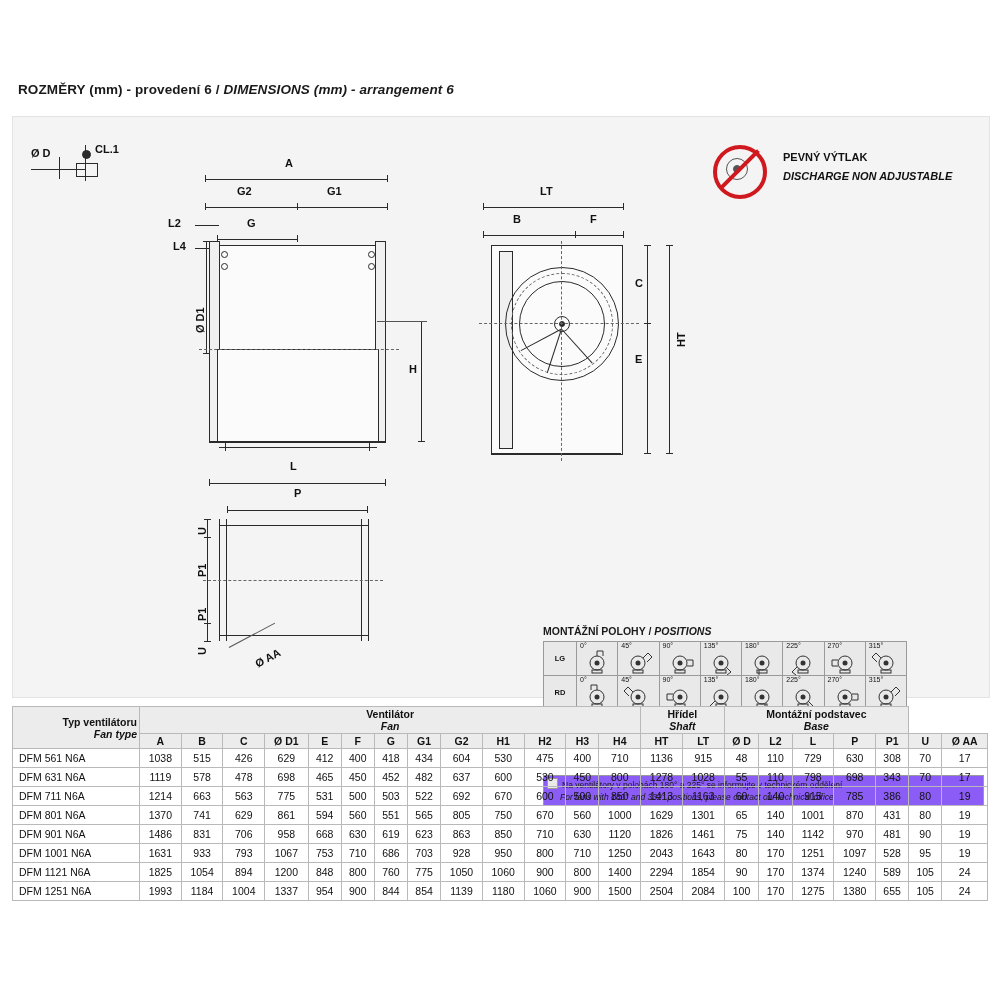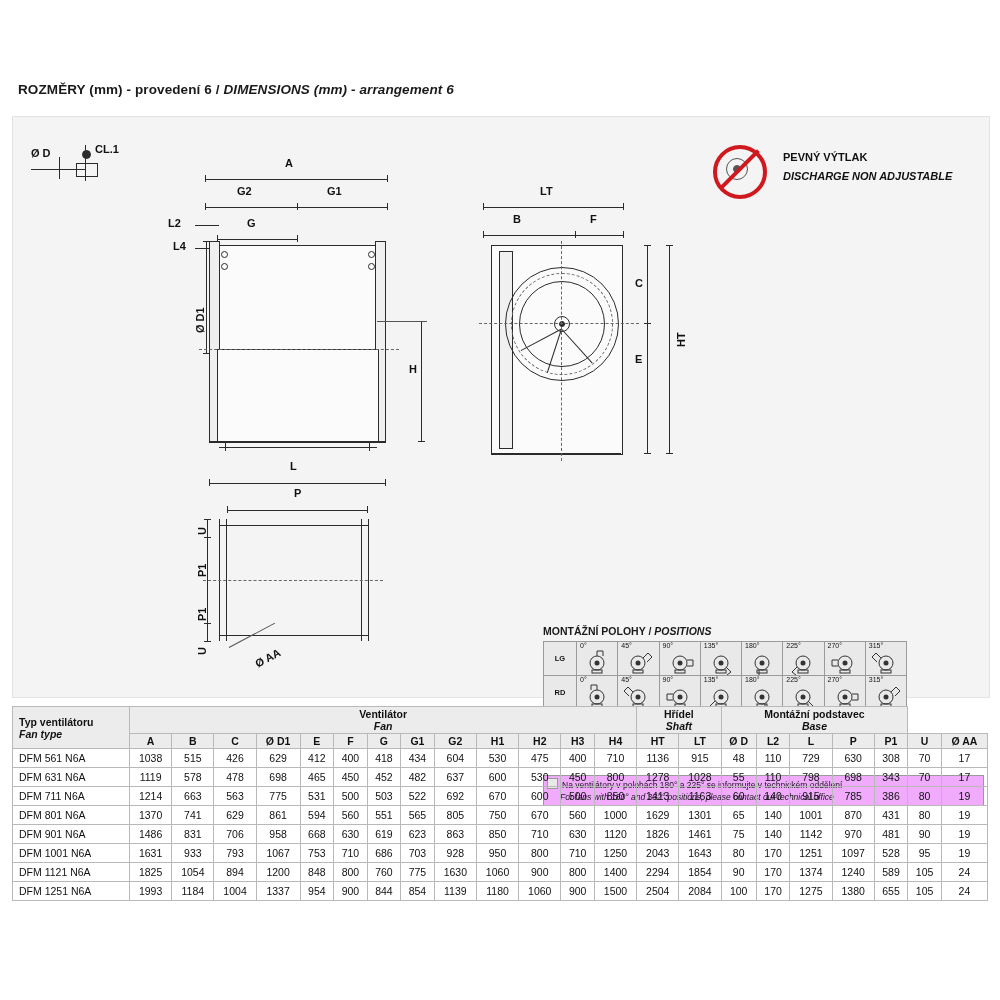--- a/index.html
+++ b/index.html
@@ -40,21 +40,21 @@
   
   .pospanel{position:absolute;left:530px;top:508px;width:444px;height:175px;}
   .pos-title{font-size:10.5px;font-weight:bold;}
   .pos-title .i{font-style:italic;font-weight:bold;}
   .postable{position:absolute;left:0;top:16px;width:364px;border-collapse:collapse;background:#e9e9e9;}
   .postable td{border:1px solid #9a9a9a;font-size:7.5px;text-align:center;vertical-align:middle;color:#111;padding:0;}
   .deg{font-size:7px;display:block;text-align:left;padding-left:3px;}
   .fanicon{width:30px;height:26px;display:block;margin:0 auto;}
   .rowlbl{width:32px;font-size:8px;font-weight:bold;}
   .hrow td{height:13px;font-size:8px;font-weight:bold;background:#e0e0e0;}
-  .posnote{position:absolute;left:0;top:150px;width:441px;border:1px solid #9a9a9a;background:#f0abfc;font-size:8.5px;line-height:11.5px;padding:2px 3px;box-sizing:border-box;}
+  .posnote{position:absolute;left:0;top:150px;width:441px;border:1px solid #9a9a9a;background:#8b5cf6;font-size:8.5px;line-height:11.5px;padding:2px 3px;box-sizing:border-box;}
   .posnote .i{font-style:italic;}
   .posnote .sq{display:inline-block;width:9px;height:9px;border:1px solid #9a9a9a;background:#e9e9e9;margin-right:4px;vertical-align:-1px;}
 
   
   table.data{position:absolute;left:12px;top:706px;width:976px;border-collapse:collapse;}
   table.data td,table.data th{border:1px solid #b9b9b9;font-size:10.5px;text-align:center;padding:1px 2px;color:#111;}
   table.data thead td{background:#ececec;font-weight:bold;}
   table.data td.typ{text-align:left;padding-left:6px;font-size:10.5px;}
   table.data tbody td{height:16px;}
 </style>
@@ -378,21 +378,21 @@
         <span class="sq"></span><span>Na ventilátory v polohách 180° a 225° se informujte v technickém oddělení</span><br>
         <span class="i" style="padding-left:13px;display:inline-block;">For fans with 180° and 332° positions, please contact our technical office</span>
       </div>
     </div>
 
   </div>
 
   <table class="data">
     <thead>
       <tr>
-        <td rowspan="2" style="width:108px;text-align:left;padding-left:6px;">
+        <td rowspan="2" style="width:108px;text-align:right;padding-left:16px;">
           <span>Typ ventilátoru</span><br><span class="it" style="font-style:italic;">Fan type</span>
         </td>
         <td colspan="13">
           <span>Ventilátor</span><br><span style="font-style:italic;">Fan</span>
         </td>
         <td colspan="2">
           <span>Hřídel</span><br><span style="font-style:italic;">Shaft</span>
         </td>
         <td colspan="5">
           <span>Montážní podstavec</span><br><span style="font-style:italic;">Base</span>
@@ -577,21 +577,21 @@
       <tr>
         <td class="typ">DFM 1121 N6A</td>
         <td>1825</td>
           <td>1054</td>
           <td>894</td>
           <td>1200</td>
           <td>848</td>
           <td>800</td>
           <td>760</td>
           <td>775</td>
-          <td>1630</td>
+          <td>1050</td>
           <td>1060</td>
           <td>900</td>
           <td>800</td>
           <td>1400</td>
           <td>2294</td>
           <td>1854</td>
           <td>90</td>
           <td>170</td>
           <td>1374</td>
           <td>1240</td>

